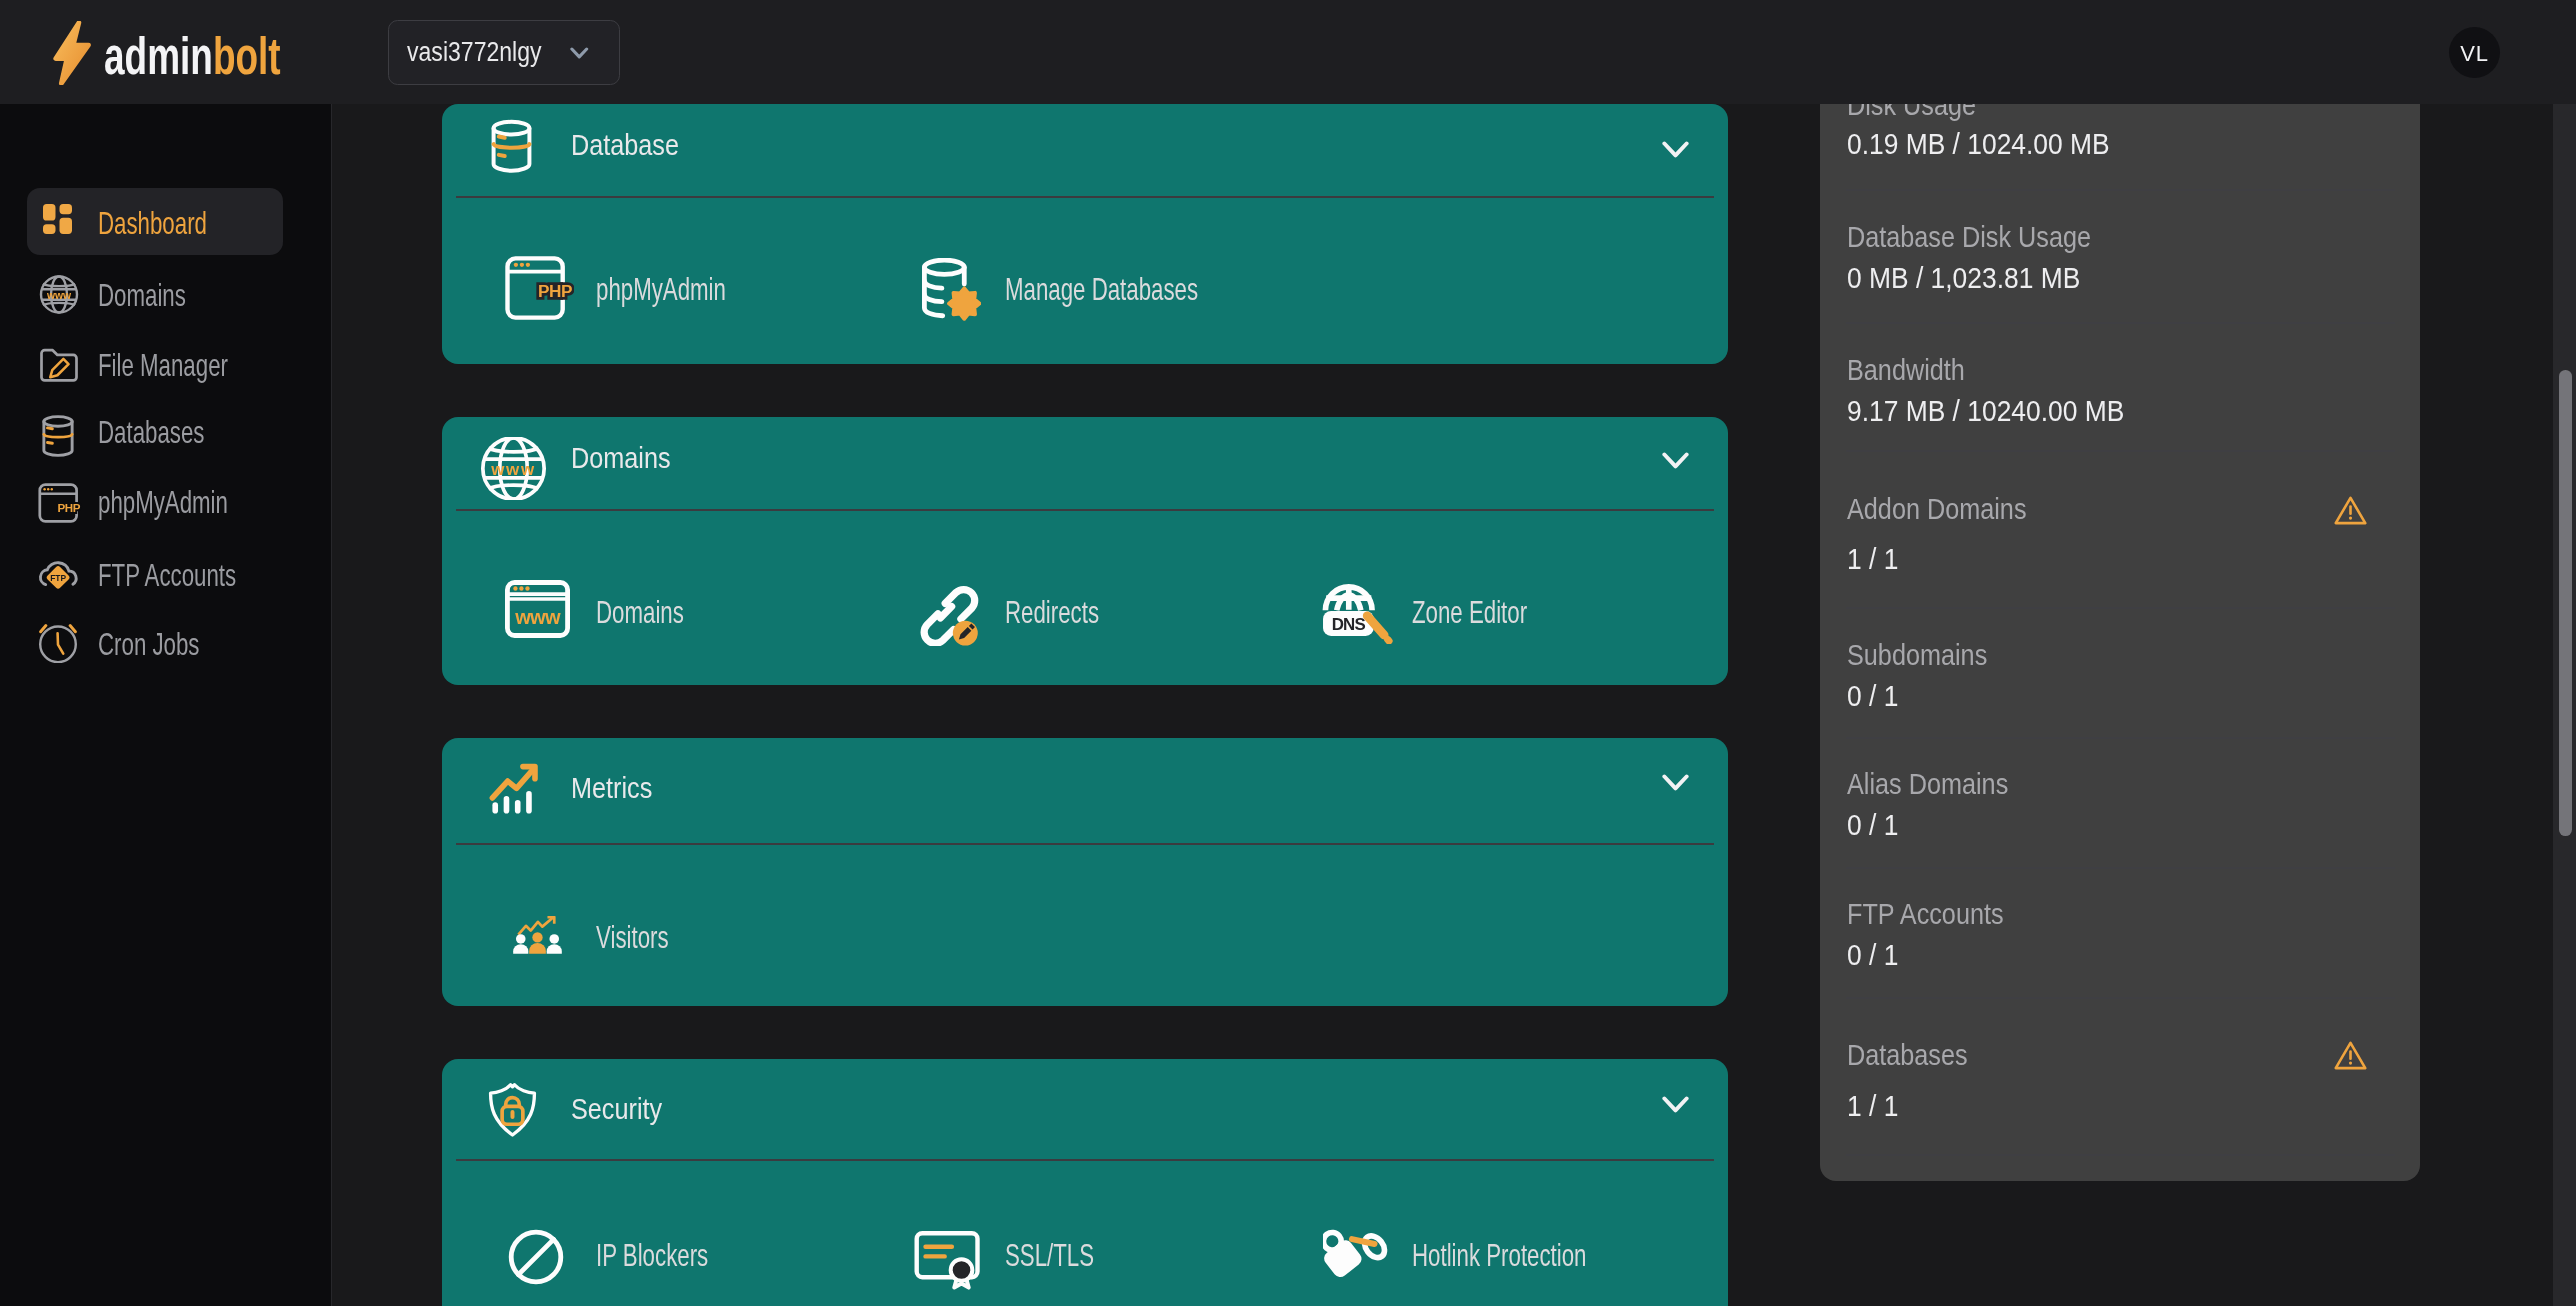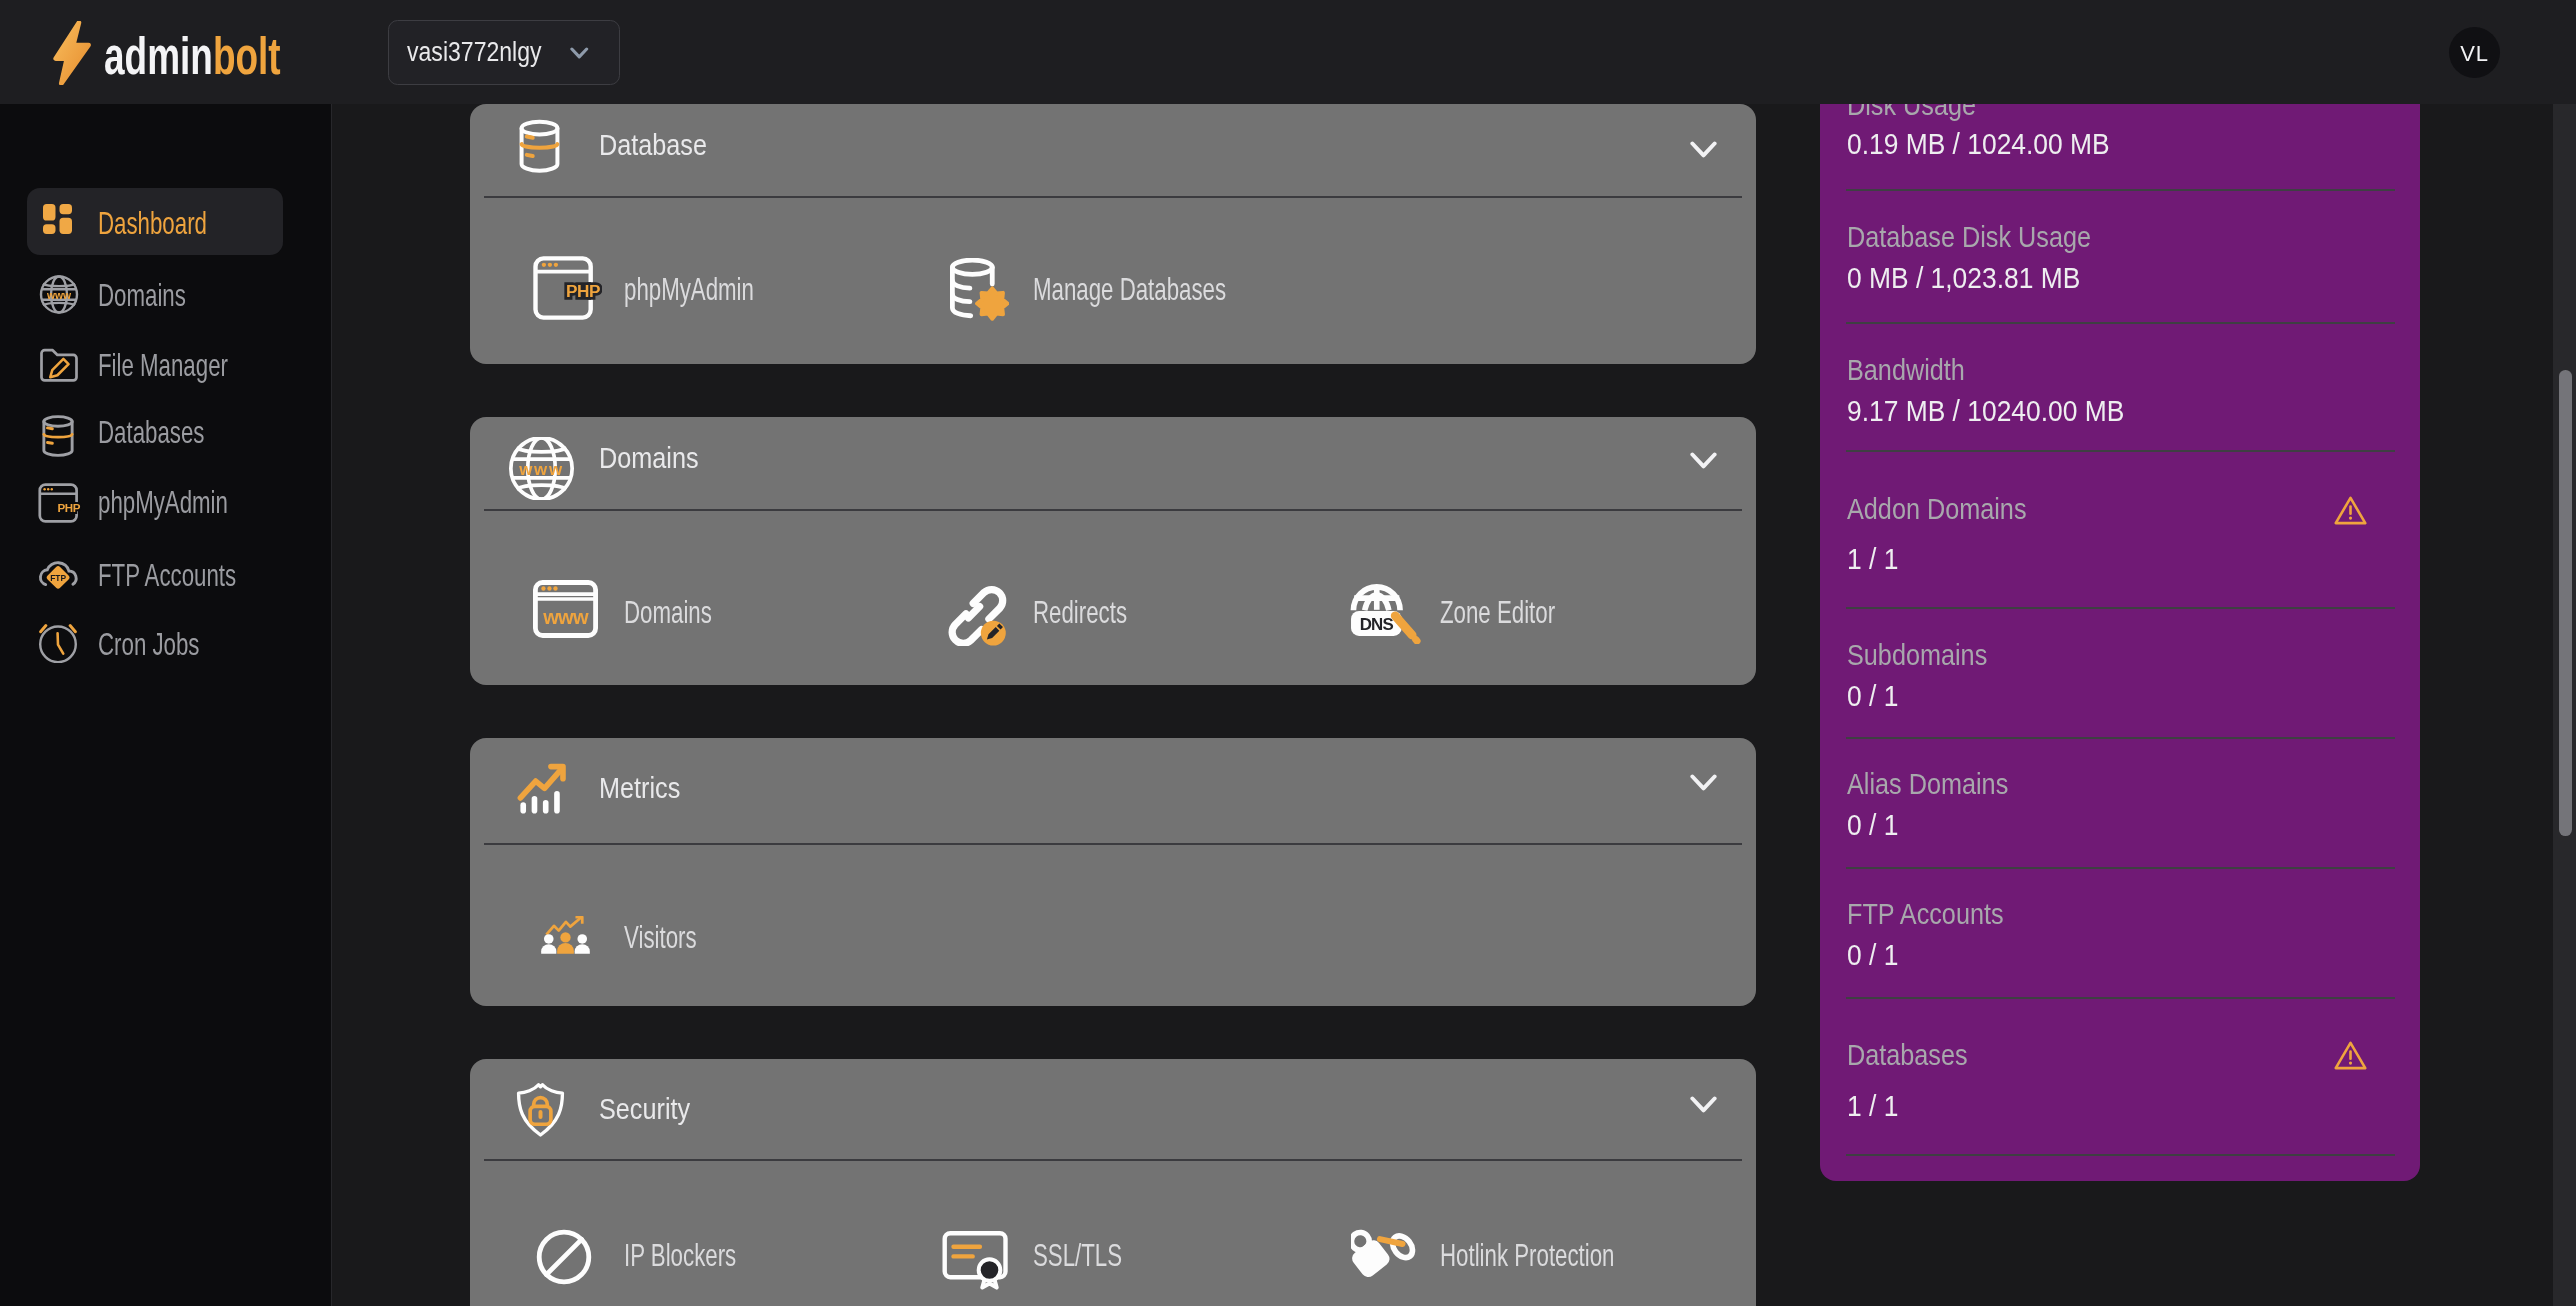--- a/index.html
+++ b/index.html
@@ -1,26 +1,26 @@
 <!DOCTYPE html>
 <html style="font-size:13px"><head><meta charset="utf-8">
 <style>
 html,body{margin:0;padding:0;width:2576px;height:1306px;overflow:hidden;background:#19191b;font-family:"Liberation Sans",sans-serif;}
 *{box-sizing:border-box;}
 .abs{position:absolute;}
 #header{position:absolute;left:0;top:0;width:2576px;height:104px;background:#1e1e21;z-index:5;}
 #sidebar{position:absolute;left:0;top:104px;width:332px;height:1202px;background:#0c0c0e;border-right:1.6px solid #27272b;z-index:4;}
-.card{position:absolute;left:470px;width:1286px;background:#737373;border-radius:16px;}
+.card{position:absolute;left:442px;width:1286px;background:#0f766e;border-radius:16px;}
 .cdiv{position:absolute;left:13.7px;width:1258px;height:1.6px;background:#3b3b3f;}
 .ctitle{position:absolute;left:129px;font-size:29px;color:#e9e9eb;line-height:1;transform:scaleX(0.87);transform-origin:left top;white-space:nowrap;}
 .ilabel{position:absolute;font-size:30.5px;color:#dbdbdd;line-height:1;transform:scaleX(0.73);transform-origin:left top;white-space:nowrap;}
 .ptitle{position:absolute;left:27px;font-size:29px;color:#a8a8ac;line-height:1;transform:scaleX(0.87);transform-origin:left top;white-space:nowrap;}
 .pvalue{position:absolute;left:27px;font-size:29px;color:#eeeef0;line-height:1;transform:scaleX(0.91);transform-origin:left top;white-space:nowrap;}
 .pdiv{position:absolute;left:26px;width:549px;height:1.6px;background:#3f3f43;}
-#panel{position:absolute;left:1820px;top:60px;width:600px;height:1121px;background:#701a75;border-radius:16px;z-index:1;}
+#panel{position:absolute;left:1820px;top:60px;width:600px;height:1121px;background:#404040;border-radius:16px;z-index:1;}
 .sitem{position:absolute;left:98px;font-size:30.5px;color:#9b9ca1;line-height:1;transform:scaleX(0.73);transform-origin:left top;white-space:nowrap;}
 .icon{position:absolute;}
 #track{position:absolute;left:2553px;top:104px;width:23px;height:1202px;background:#28282b;}
 #thumb{position:absolute;left:2559px;top:370px;width:13px;height:466px;background:#747479;border-radius:6.4px;}
 </style></head>
 <body>
 <div id="header">
   <svg class="icon" style="left:51px;top:21px" width="43" height="64" viewBox="0 0 54 80">
     <defs>
         <linearGradient id="bolt" x1="0" y1="0" x2="1" y2="1">

